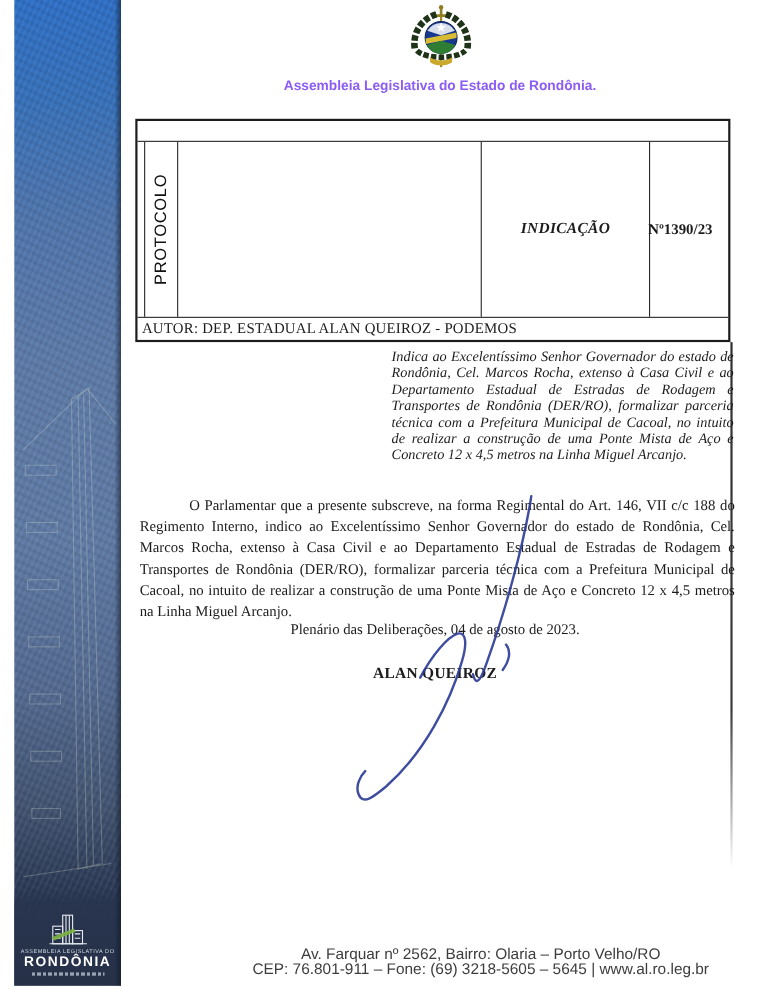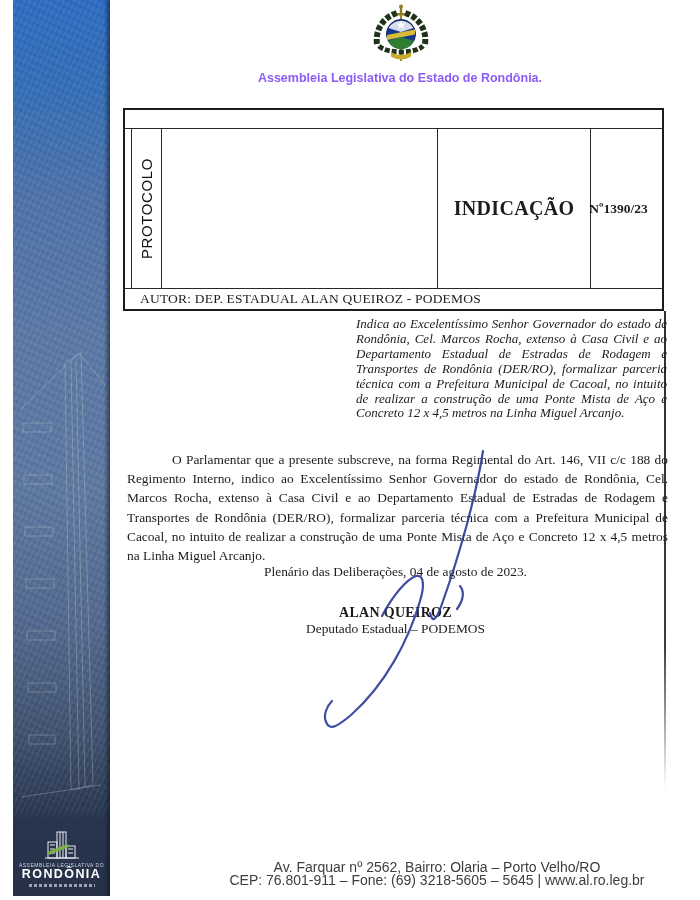--- a/index.html
+++ b/index.html
@@ -66,32 +66,32 @@
     display:flex; align-items:center; justify-content:center;
   }
   .cell-protocolo span {
     transform:rotate(-90deg); white-space:nowrap;
     font-family:"Liberation Sans", sans-serif; font-size:15px; letter-spacing:.6px; color:#111;
   }
   .cell-indicacao {
     position:absolute; left:312px; top:19px; width:153px; height:159px;
     border-left:1.5px solid #262626; box-sizing:border-box;
     display:flex; align-items:center; justify-content:center;
-    font-weight:bold; font-size:20px; letter-spacing:.3px;
+    font-weight:bold; font-size:14px; letter-spacing:.3px;font-style:italic;
   }
   .cell-number {
     position:absolute; left:465px; top:19px; right:16px; height:159px;
     border-left:1.5px solid #262626; box-sizing:border-box;
     display:flex; align-items:center; justify-content:center;
     font-weight:bold; font-size:13.5px;
   }
   .row-author {
     position:absolute; left:0; top:178px; width:100%; bottom:0;
     border-top:1.5px solid #262626; box-sizing:border-box;
-    display:flex; align-items:center; padding-left:15px;
+    display:flex; align-items:center; padding-left:4px;
     font-size:13.5px; letter-spacing:.2px;
   }
 
   
   .ementa {
     position:absolute; left:356px; top:317px; width:311px;
     font-size:13px; line-height:14.9px; text-align:justify;font-style:italic;
   }
   .body-par {
     position:absolute; left:127px; top:450px; width:541px;
@@ -189,21 +189,20 @@
   <div class="page-edge-line"></div>
 
   <div class="ementa">Indica ao Excelentíssimo Senhor Governador do estado de Rondônia, Cel. Marcos Rocha, extenso à Casa Civil e ao Departamento Estadual de Estradas de Rodagem e Transportes de Rondônia (DER/RO), formalizar parceria técnica com a Prefeitura Municipal de Cacoal, no intuito de realizar a construção de uma Ponte Mista de Aço e Concreto 12 x 4,5 metros na Linha Miguel Arcanjo.</div>
 
   <div class="body-par">O Parlamentar que a presente subscreve, na forma Regimental do Art. 146, VII c/c 188 do Regimento Interno, indico ao Excelentíssimo Senhor Governador do estado de Rondônia, Cel. Marcos Rocha, extenso à Casa Civil e ao Departamento Estadual de Estradas de Rodagem e Transportes de Rondônia (DER/RO), formalizar parceria técnica com a Prefeitura Municipal de Cacoal, no intuito de realizar a construção de uma Ponte Mista de Aço e Concreto 12 x 4,5 metros na Linha Miguel Arcanjo.</div>
 
   <div class="dateline">Plenário das Deliberações, 04 de agosto de 2023.</div>
 
   <div class="sig-block">
     <div class="sig-name">ALAN QUEIROZ</div>
-    <div class="sig-role">Deputado Estadual – PODEMOS</div>
   </div>
 
   <svg class="signature-svg" viewBox="0 0 210 310">
     <g fill="none" stroke="#2f3e99" stroke-width="2.2" stroke-linecap="round" opacity="0.92">
       <path d="M193,26 C186,72 168,134 153,176 C148,191 143,201 140,188"></path>
       <path d="M92,191 C103,170 117,154 126,151 C135,149 134,163 130,176 C119,214 96,259 61,290 C49,300 40,307 36,297 C33,290 37,281 42,276"></path>
       <path d="M170,161 C175,167 173,176 167,184"></path>
     </g>
   </svg>
 

